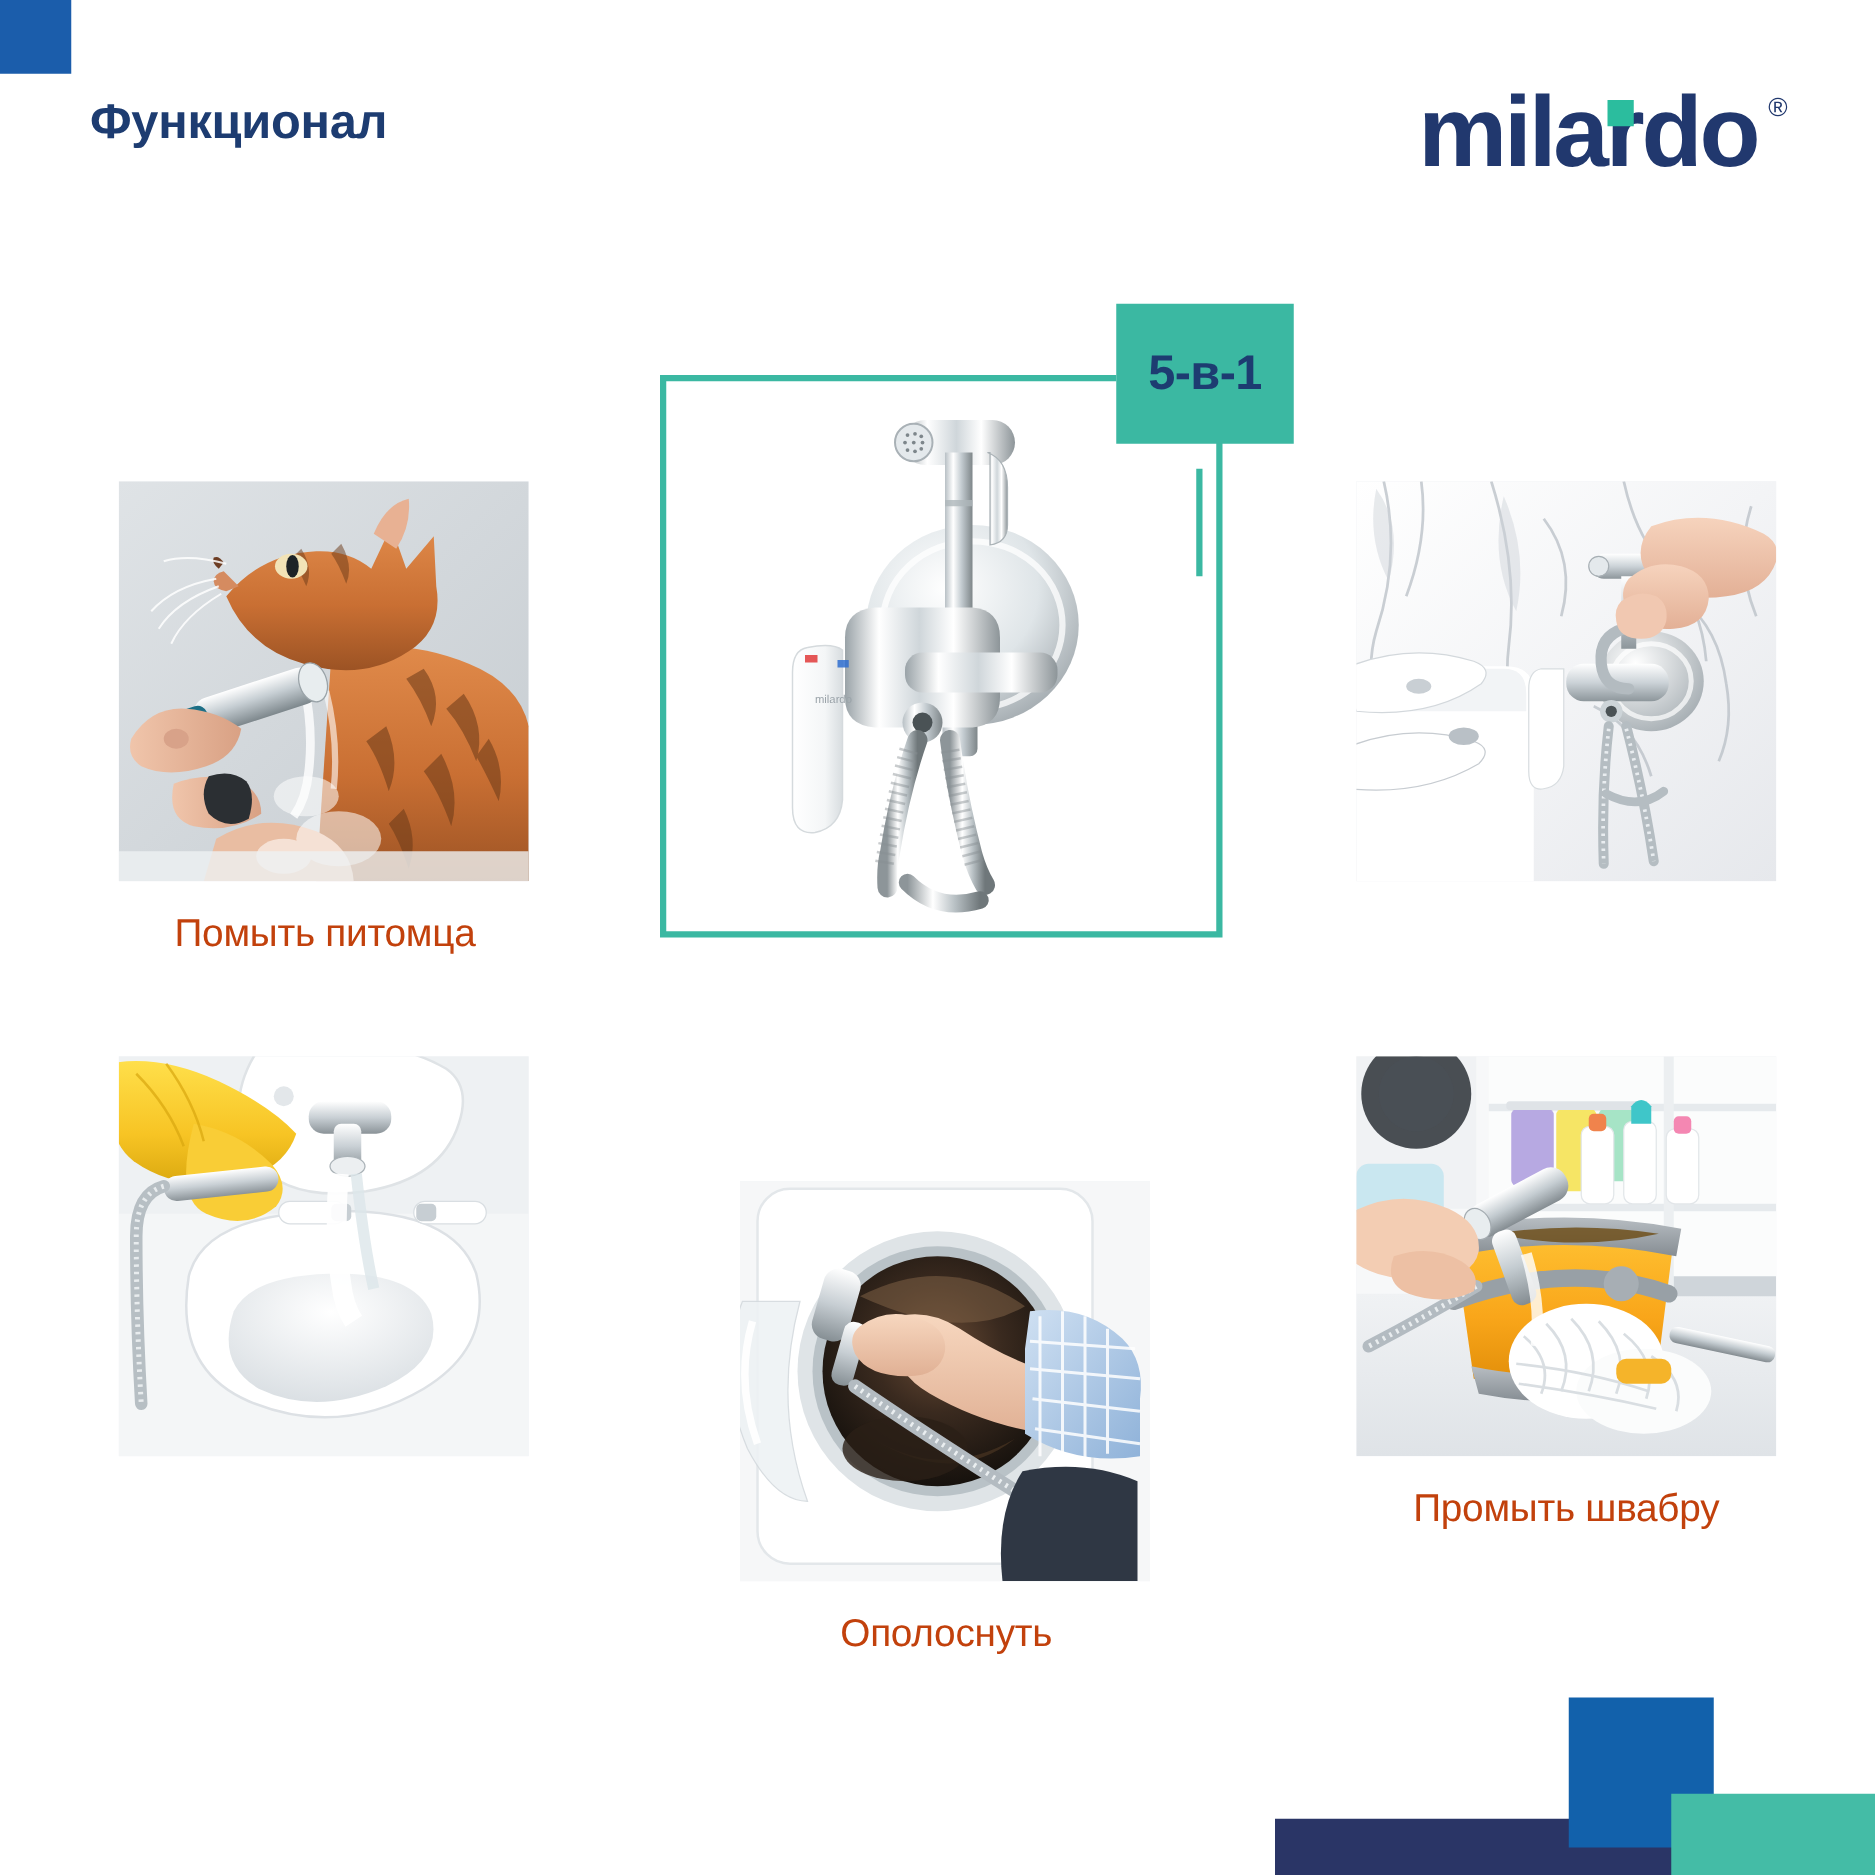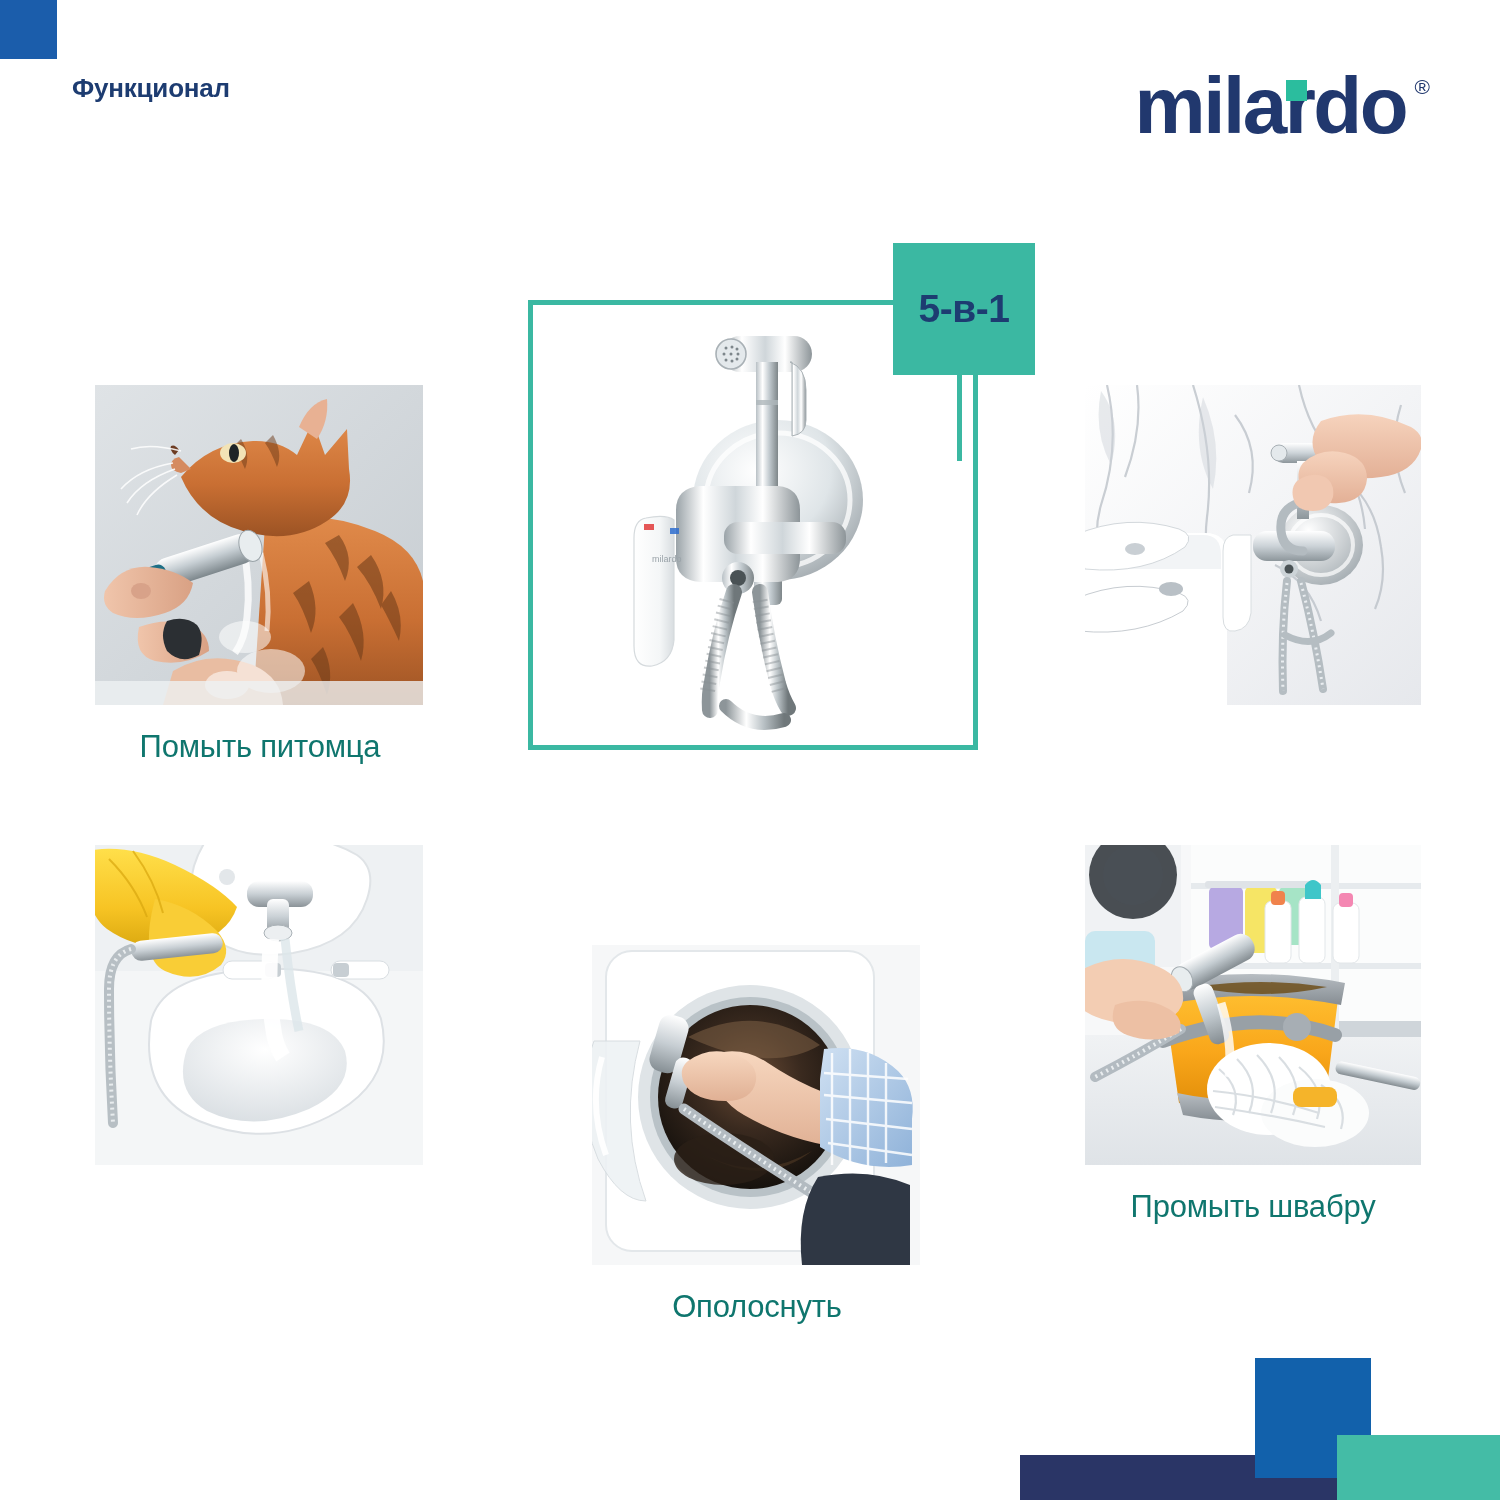--- a/index.html
+++ b/index.html
@@ -14,21 +14,21 @@
 
   
   .corner-tl{position:absolute;left:0;top:0;width:57px;height:59px;background:#1b5dab;}
   .deco-navy-bar{position:absolute;left:1020px;top:1455px;width:330px;height:45px;background:#2a3566;}
   .deco-blue-sq{position:absolute;left:1255px;top:1358px;width:116px;height:120px;background:#1261ab;}
   .deco-teal-sq{position:absolute;left:1337px;top:1435px;width:163px;height:65px;background:#44bca6;}
 
   
   .title{
     position:absolute;left:72px;top:70px;width:620px;
-    color:#1d3c71;font-weight:bold;font-size:26px;line-height:1.42;
+    color:#1d3c71;font-weight:bold;font-size:39px;line-height:1.42;
     letter-spacing:-0.2px;
   }
   .logo{position:absolute;right:70px;top:66px;width:350px;height:90px;}
   .logo-word{
     position:absolute;right:24px;top:0;
     font-size:80px;font-weight:bold;color:#21386e;
     letter-spacing:-2.5px;line-height:1;
   }
   .logo-dot{position:absolute;left:206px;top:14px;width:21px;height:21px;background:#2bbd9e;}
   .logo-reg{position:absolute;right:0px;top:10px;font-size:21px;color:#21386e;line-height:1;}
@@ -36,32 +36,32 @@
   
   .hero{position:absolute;left:528px;top:300px;width:450px;height:450px;}
   .hero-border{
     position:absolute;left:0;top:0;right:0;bottom:0;
     border:5px solid #3bb8a2;box-sizing:border-box;
   }
   
   .hero-mask{position:absolute;left:365px;top:-5px;width:95px;height:12px;background:#ffffff;}
 
   .badge{
-    position:absolute;left:893px;top:243px;width:142px;height:132px;
+    position:absolute;left:893px;top:243px;width:142px;height:112px;
     background:#3bb8a2;display:flex;align-items:center;justify-content:center;
     z-index:5;
   }
   .badge-text{color:#1d3c71;font-weight:bold;font-size:39px;letter-spacing:-0.5px;}
   .badge-stem{position:absolute;left:957px;top:375px;width:5px;height:86px;background:#3bb8a2;z-index:4;}
 
   
   .card{position:absolute;}
   .photo{position:relative;overflow:hidden;background:#f2f4f6;}
   .caption{
-    text-align:center;color:#0f766e;font-size:31px;font-weight:normal;
+    text-align:center;color:#c2410c;font-size:31px;font-weight:normal;
     line-height:1.30;margin-top:22px;letter-spacing:-0.2px;
   }
 
   
   .card-pet      {left:95px;  top:385px;  width:330px;}
   .card-pet   .photo{width:328px;height:320px;}
   .card-intim    {left:1085px;top:385px;  width:336px;}
   .card-intim .photo{width:336px;height:320px;}
   .card-toilet   {left:95px;  top:845px;  width:330px;}
   .card-toilet.card .photo{width:328px;height:320px;}

